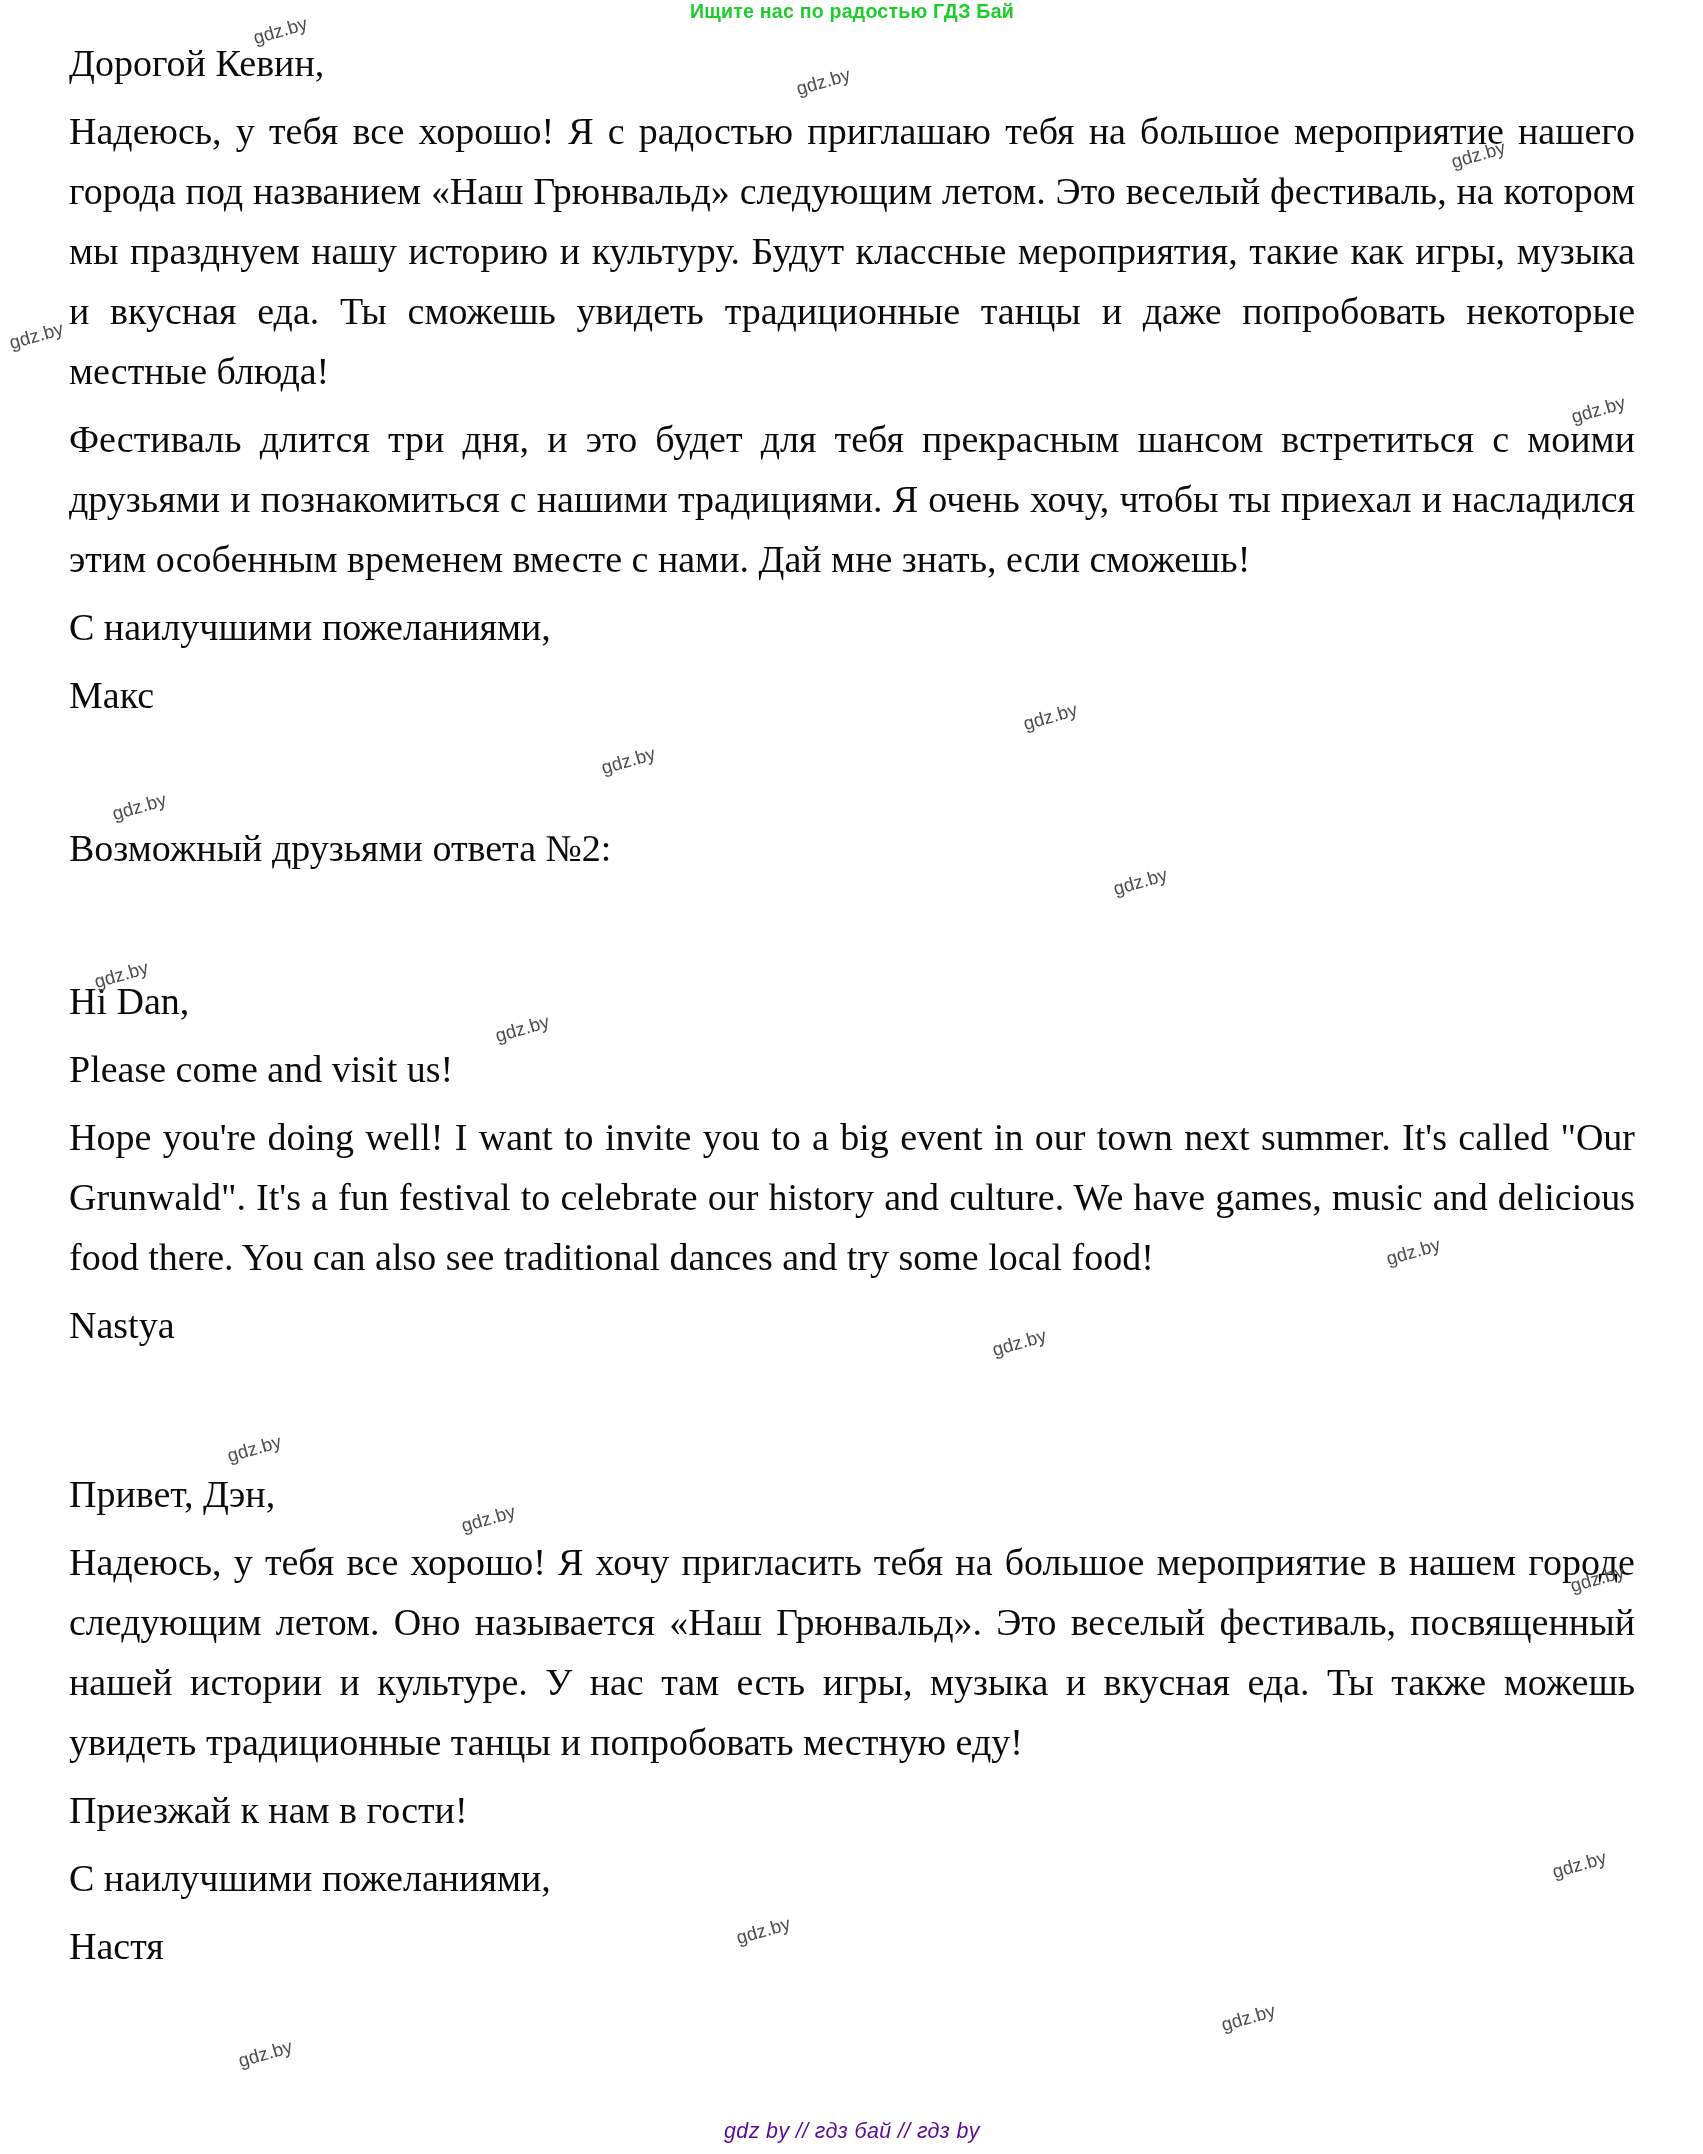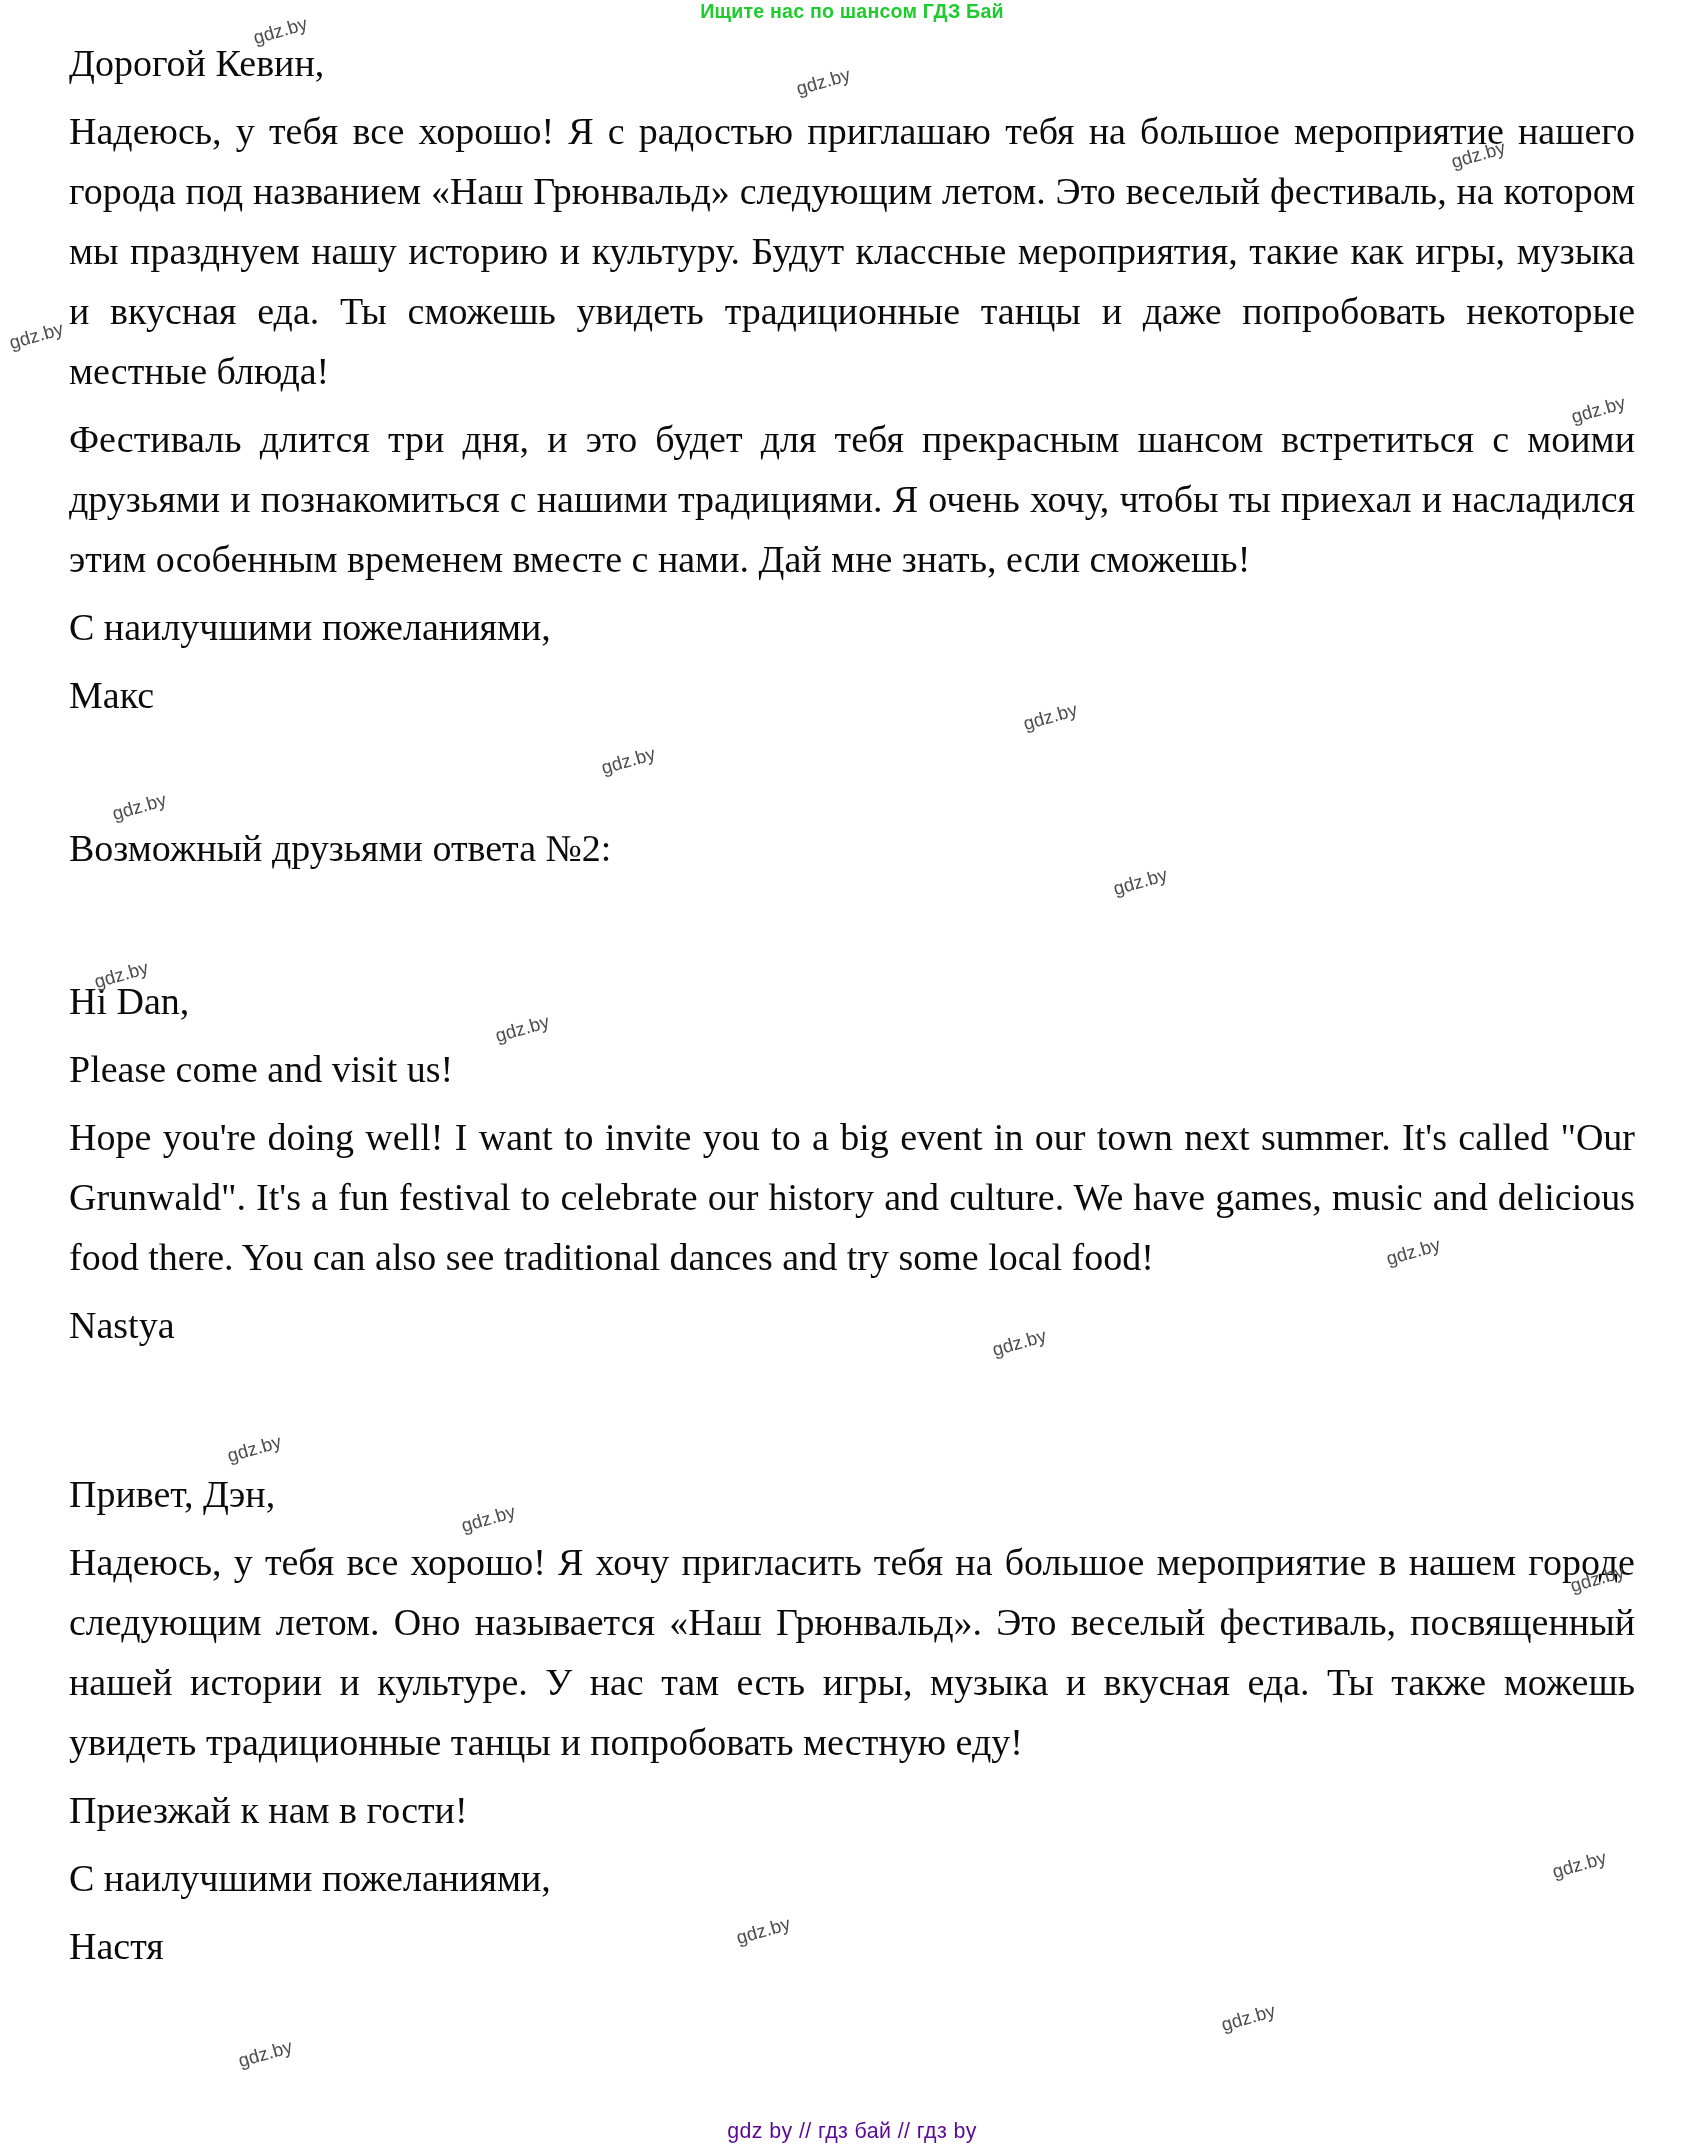--- a/index.html
+++ b/index.html
@@ -70,26 +70,27 @@
   .footer {
     position: absolute;
     left: 0;
     width: 100%;
     top: 2119px;
     text-align: center;
     font-family: "Liberation Sans", "DejaVu Sans", sans-serif;
     font-size: 21.4px;
     color: #5b0a96;
     letter-spacing: 0.4px;
+    font-style: italic;
   }
 </style>
 </head>
 <body>
 
-<div class="promo-banner">Ищите нас по шансом ГДЗ Бай</div>
+<div class="promo-banner">Ищите нас по радостью ГДЗ Бай</div>
 
 <div class="page">
 
   <p class="para left">Дорогой Кевин,</p>
   <p class="para">Надеюсь, у тебя все хорошо! Я с радостью приглашаю тебя на большое мероприятие нашего города под названием «Наш Грюнвальд» следующим летом. Это веселый фестиваль, на котором мы празднуем нашу историю и культуру. Будут классные мероприятия, такие как игры, музыка и вкусная еда. Ты сможешь увидеть традиционные танцы и даже попробовать некоторые местные блюда!</p>
   <p class="para">Фестиваль длится три дня, и это будет для тебя прекрасным шансом встретиться с моими друзьями и познакомиться с нашими традициями. Я очень хочу, чтобы ты приехал и насладился этим особенным временем вместе с нами. Дай мне знать, если сможешь!</p>
   <p class="para left">С наилучшими пожеланиями,</p>
   <p class="para left">Макс</p>
 
   <div class="spacer-lg"></div>

